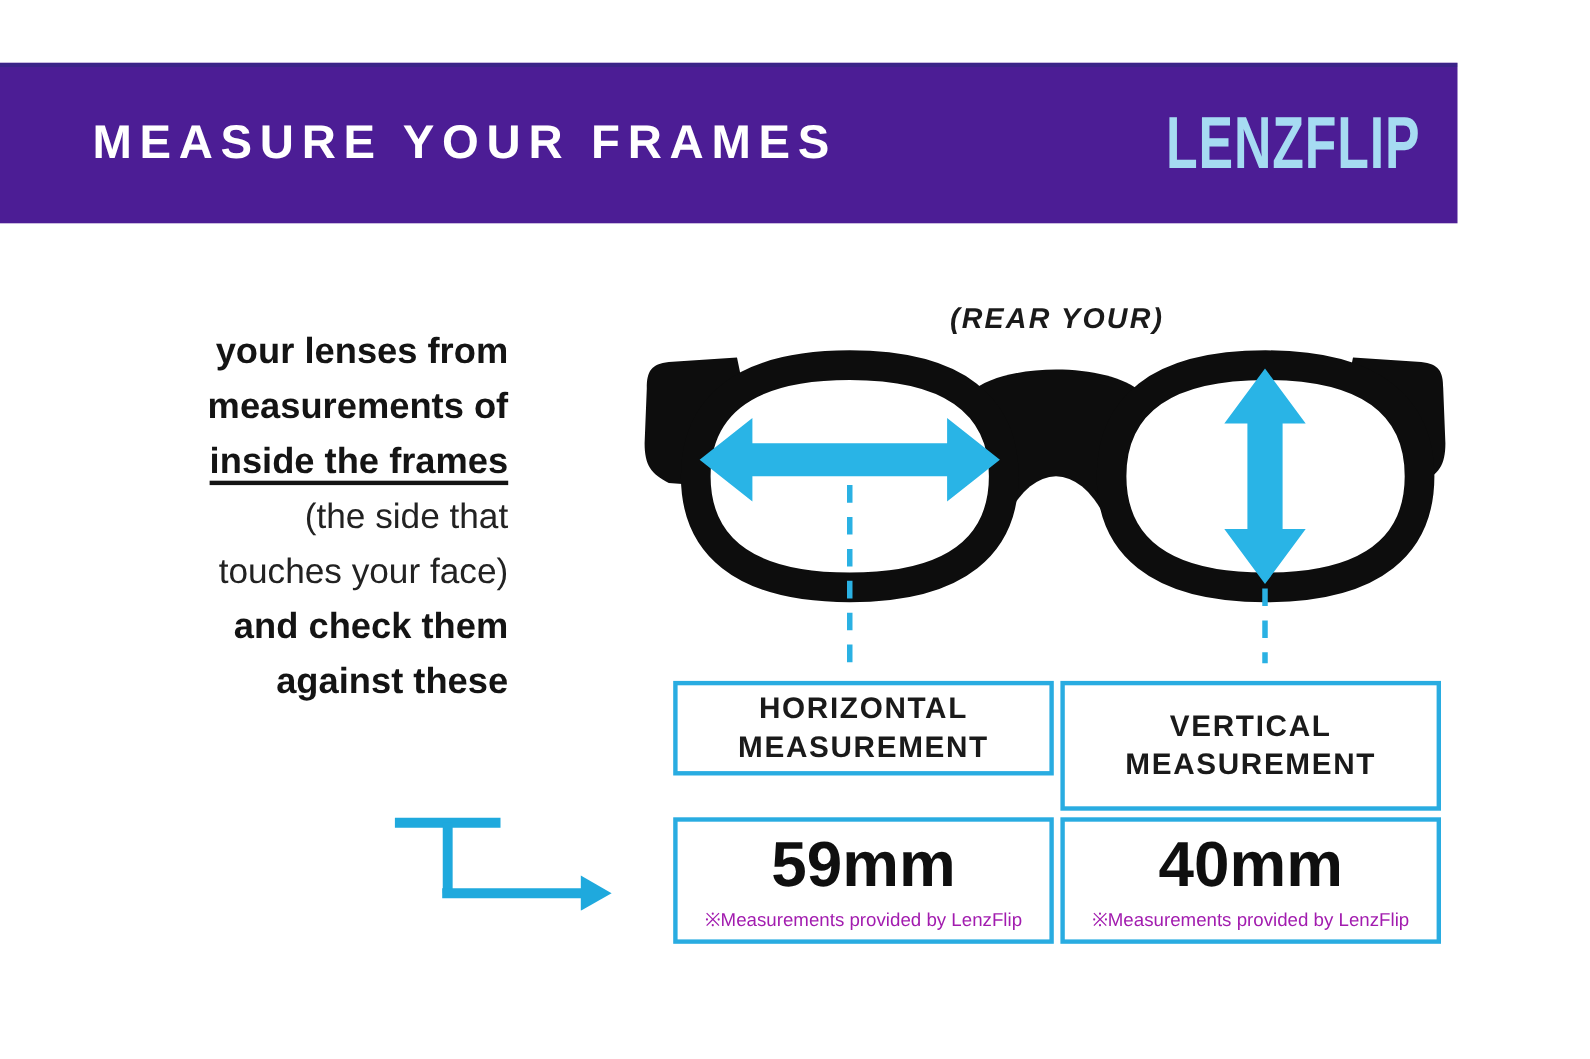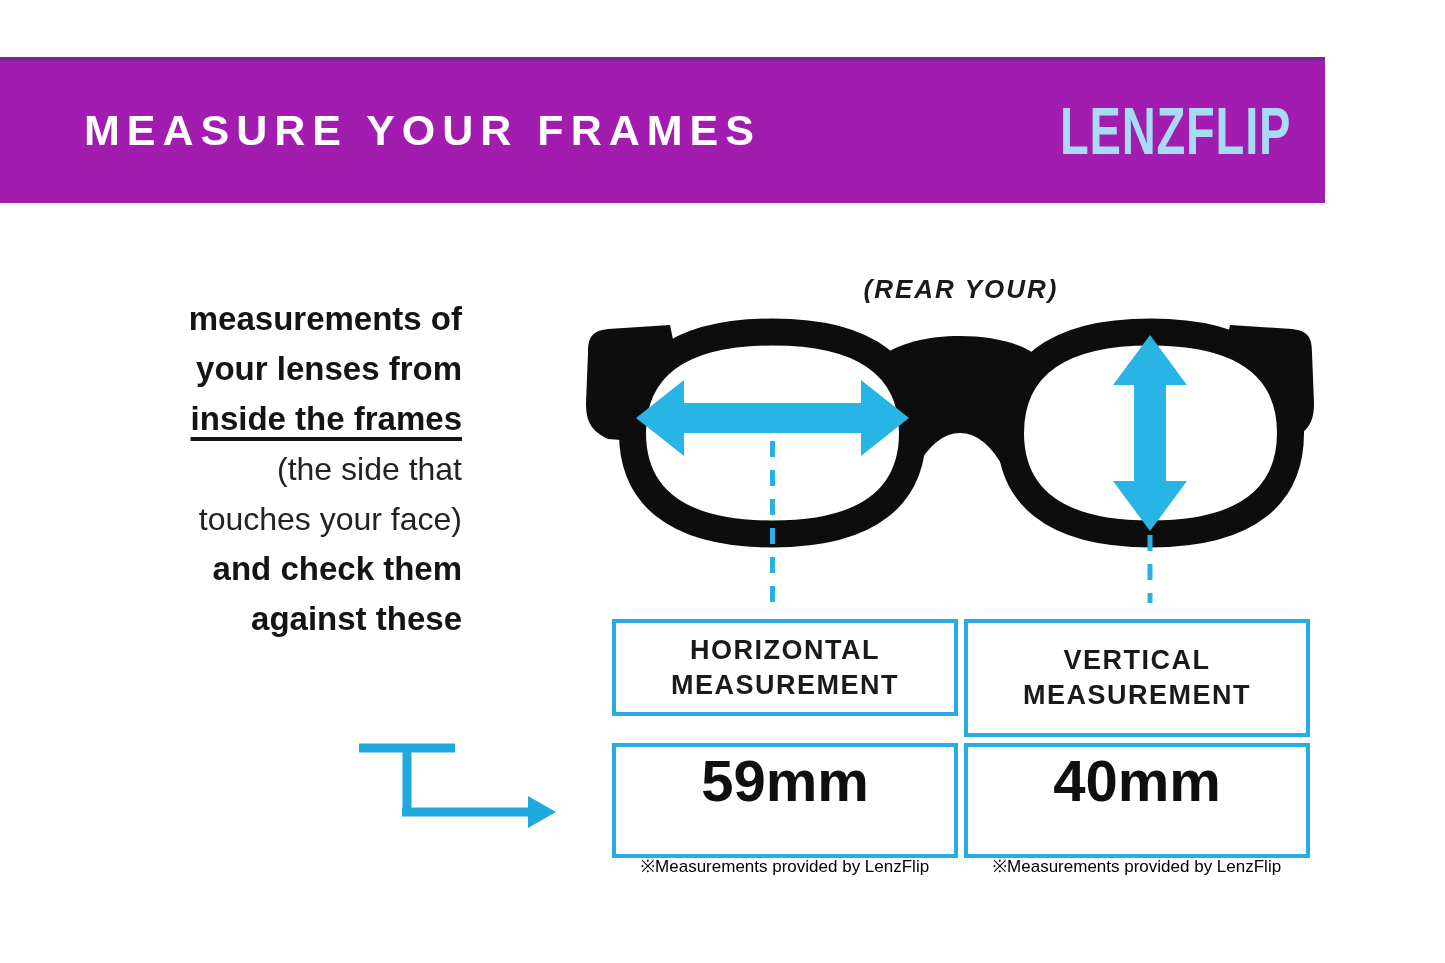--- a/index.html
+++ b/index.html
@@ -1,21 +1,21 @@
 <!DOCTYPE html>
 <html><head>
 <meta charset="utf-8">
 <style>
   html,body{margin:0;padding:0;background:#ffffff;}
   body{font-family:"Liberation Sans",sans-serif;color:#111;}
   .page{position:relative;width:1445px;height:963px;background:#fff;overflow:hidden;}
 
   
   .banner{position:absolute;left:0;top:57px;width:1325px;height:146px;
-          background:#a21caf;box-shadow:inset 0 4px 0 rgba(0,60,90,.22);}
+          background:#4c1d95;box-shadow:inset 0 4px 0 rgba(0,60,90,.22);}
   .banner-title{position:absolute;left:84px;top:0;height:146px;display:flex;align-items:center;
           color:#fff;font-weight:bold;font-size:43px;letter-spacing:7px;white-space:nowrap;}
   .logo{position:absolute;right:34px;top:0;height:146px;display:flex;align-items:center;
         color:#A6DBF2;font-weight:bold;font-size:62px;letter-spacing:1px;
         transform:scale(0.76,1.08);transform-origin:right center;white-space:nowrap;}
 
   
   .instructions{position:absolute;left:60px;top:294px;width:402px;text-align:right;
         font-size:33px;line-height:50px;color:#141414;}
   .instructions .b{font-weight:bold;}
@@ -26,43 +26,43 @@
   
   .rear-view{position:absolute;left:846px;top:274px;width:230px;text-align:center;
         font-style:italic;font-weight:bold;font-size:26px;letter-spacing:2px;color:#1a1a1a;white-space:nowrap;}
 
   
   .glasses-wrap{position:absolute;left:560px;top:265px;width:780px;height:350px;}
   .connector-wrap{position:absolute;left:352px;top:736px;width:215px;height:92px;}
 
   
   .cell{position:absolute;box-sizing:border-box;border:4px solid #29ACE1;background:#fff;}
-  .cell.h1{left:612px;top:619px;width:346px;height:97px;}
+  .cell.h1{left:612px;top:619px;width:346px;height:86px;}
   .cell.h2{left:964px;top:619px;width:346px;height:118px;}
   .cell.v1{left:612px;top:743px;width:346px;height:115px;}
   .cell.v2{left:964px;top:743px;width:346px;height:115px;}
   .cell-header{display:flex;flex-direction:column;align-items:center;justify-content:center;
         font-weight:bold;font-size:27px;letter-spacing:1.5px;line-height:35px;color:#1a1a1a;text-align:center;}
-  .cell-value{display:flex;flex-direction:column;align-items:center;justify-content:flex-start;gap:40px;}
+  .cell-value{display:flex;flex-direction:column;align-items:center;justify-content:flex-start;}
   .big-value{flex:1;display:flex;align-items:center;font-weight:bold;font-size:58px;color:#0f0f0f;letter-spacing:0;}
-  .note{font-size:17px;color:#000000;padding-bottom:17px;white-space:nowrap;}
+  .note{font-size:17px;color:#a21caf;padding-bottom:7px;white-space:nowrap;}
 </style>
 </head>
 <body>
 
 <div class="page">
 
   <div class="banner">
     <div class="banner-title">MEASURE YOUR FRAMES</div>
     <div class="logo">LENZFLIP</div>
   </div>
 
   <div class="instructions">
+    <div class="b">your lenses from</div>
     <div class="b">measurements of</div>
-    <div class="b">your lenses from</div>
     <div class="u">inside the frames</div>
     <div class="i">(the side that</div>
     <div class="i">touches your face)</div>
     <div class="b">and check them</div>
     <div class="b">against these</div>
   </div>
 
   <div class="rear-view">(REAR YOUR)</div>
 
   <div class="glasses-wrap">

